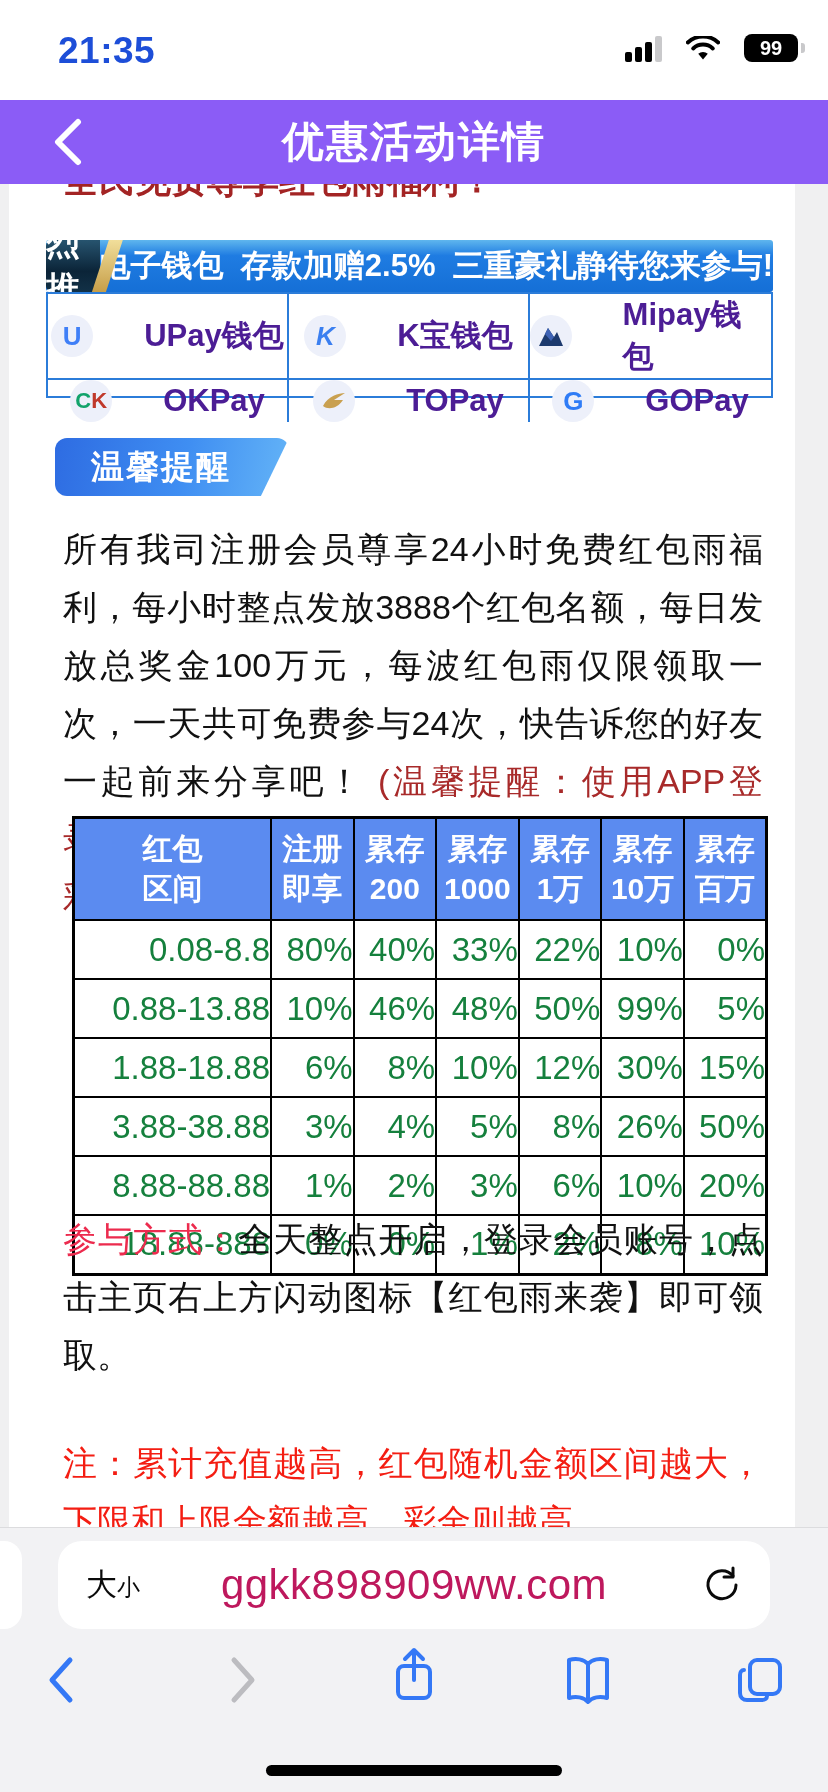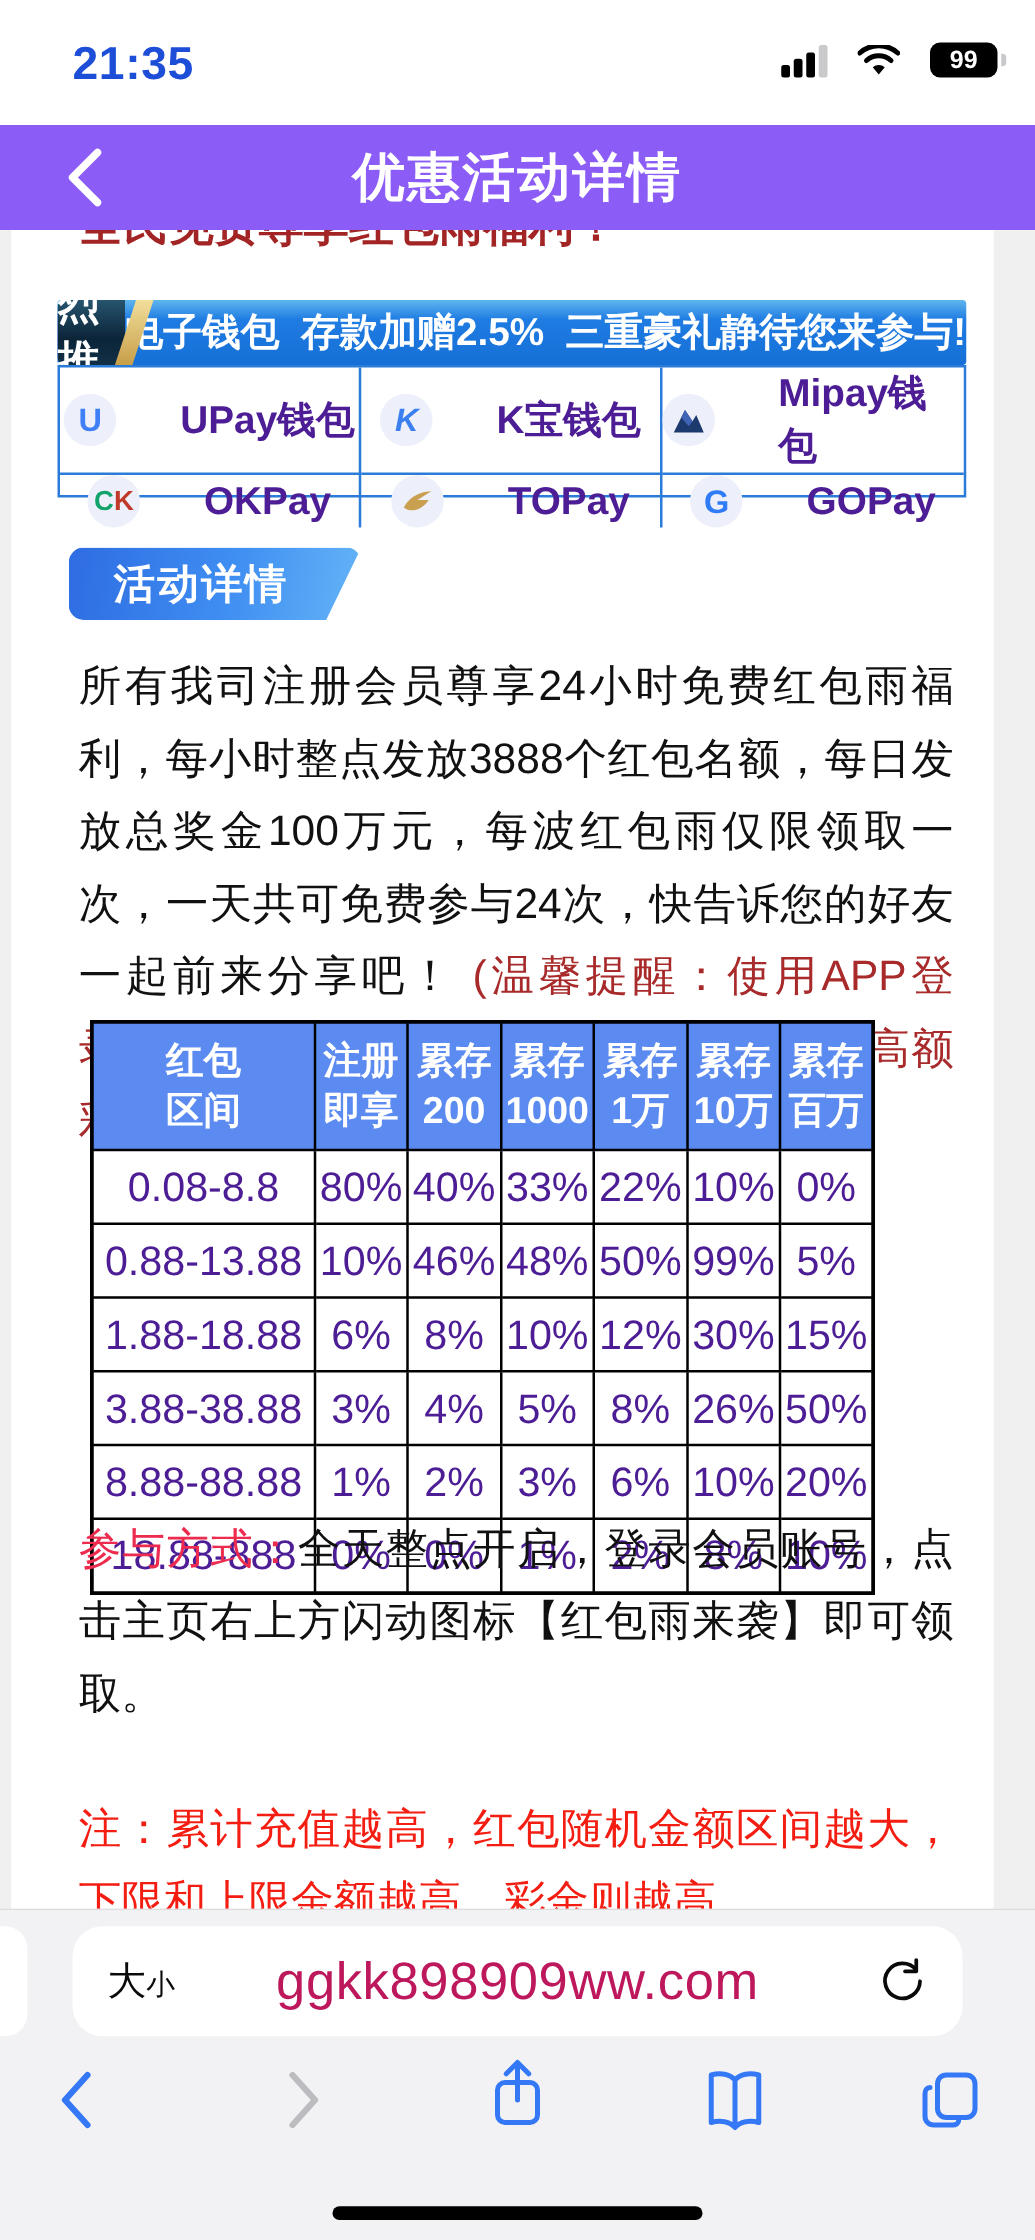--- a/index.html
+++ b/index.html
@@ -53,26 +53,26 @@
     background:linear-gradient(100deg,#2e6ce2 0%,#3f8ef2 55%,#64b4f7 100%);
     clip-path:polygon(0 0,100% 0,88% 100%,0 100%);
     border-radius:12px; display:flex; align-items:center;}
   .badge span{ color:#fff; font-size:33px; font-weight:600; letter-spacing:2px;}
   
   .para { position:absolute; left:54px; width:700px; font-size:34px; line-height:58px; color:#111; text-align:justify;}
   .dark-red { color:#a82a2a; }
   .join-label { color:#ec2b4e; }
   .note-red { color:#f41d12; }
   
-  .promo-table { position:absolute; top:632px; left:63px; width:628px; border-collapse:collapse; table-layout:fixed;}
+  .promo-table { position:absolute; top:632px; left:63px; width:696px; border-collapse:collapse; table-layout:fixed;}
   .promo-table col.c0 { width:28.5%; }
   .promo-table th { background:#5b8bf0; color:#fff; font-size:30px; font-weight:600;
     border:2px solid #000; padding:10px 0; }
   .promo-table th div { line-height:40px; }
-  .promo-table td { border:2px solid #000; text-align:center; font-size:33px; color:#4c1d95;
+  .promo-table td { border:2px solid #000; text-align:right; font-size:33px; color:#15803d;
     height:59px; background:#fff; font-weight:400;}
   .promo-table { border:3px solid #000; }
   
   .rules-clip { position:absolute; left:54px; width:700px; height:26px; overflow:hidden;}
   .rules-clip span { display:block; font-size:34px; line-height:48px; color:#f41d12;}
   
   .bottom-bar { position:absolute; left:-9px; bottom:0; width:828px; height:265px;
     background:#f2f2f4; border-top:1px solid #dcdcde; z-index:6;}
   .partial-tab { position:absolute; left:-26px; top:13px; width:48px; height:88px; background:#fff; border-radius:18px;}
   .url-pill { position:absolute; left:58px; top:13px; width:712px; height:88px; background:#fff; border-radius:24px;
@@ -167,21 +167,21 @@
         </span>
         <span class="wlabel">TOPay</span>
       </div>
       <div class="wcell">
         <span class="wicon" style="color:#2f7cf6;">G</span>
         <span class="wlabel">GOPay</span>
       </div>
     </div>
 
     <div class="badge" style="top:254px;">
-      <span>活动详情</span>
+      <span>温馨提醒</span>
     </div>
 
     <p class="para" style="top:336px;"><span>所有我司注册会员尊享24小时免费红包雨福利，每小时整点发放3888个红包名额，每日发放总奖金100万元，每波红包雨仅限领取一次，一天共可免费参与24次，快告诉您的好友一起前来分享吧！</span><span class="dark-red"> (温馨提醒：使用APP登录，存款活跃度越高则将有利于提升获得高额彩金的概率喔~)</span></p>
 
     <table class="promo-table">
       <colgroup>
           <col class="c0">
           <col>
           <col>
           <col>

